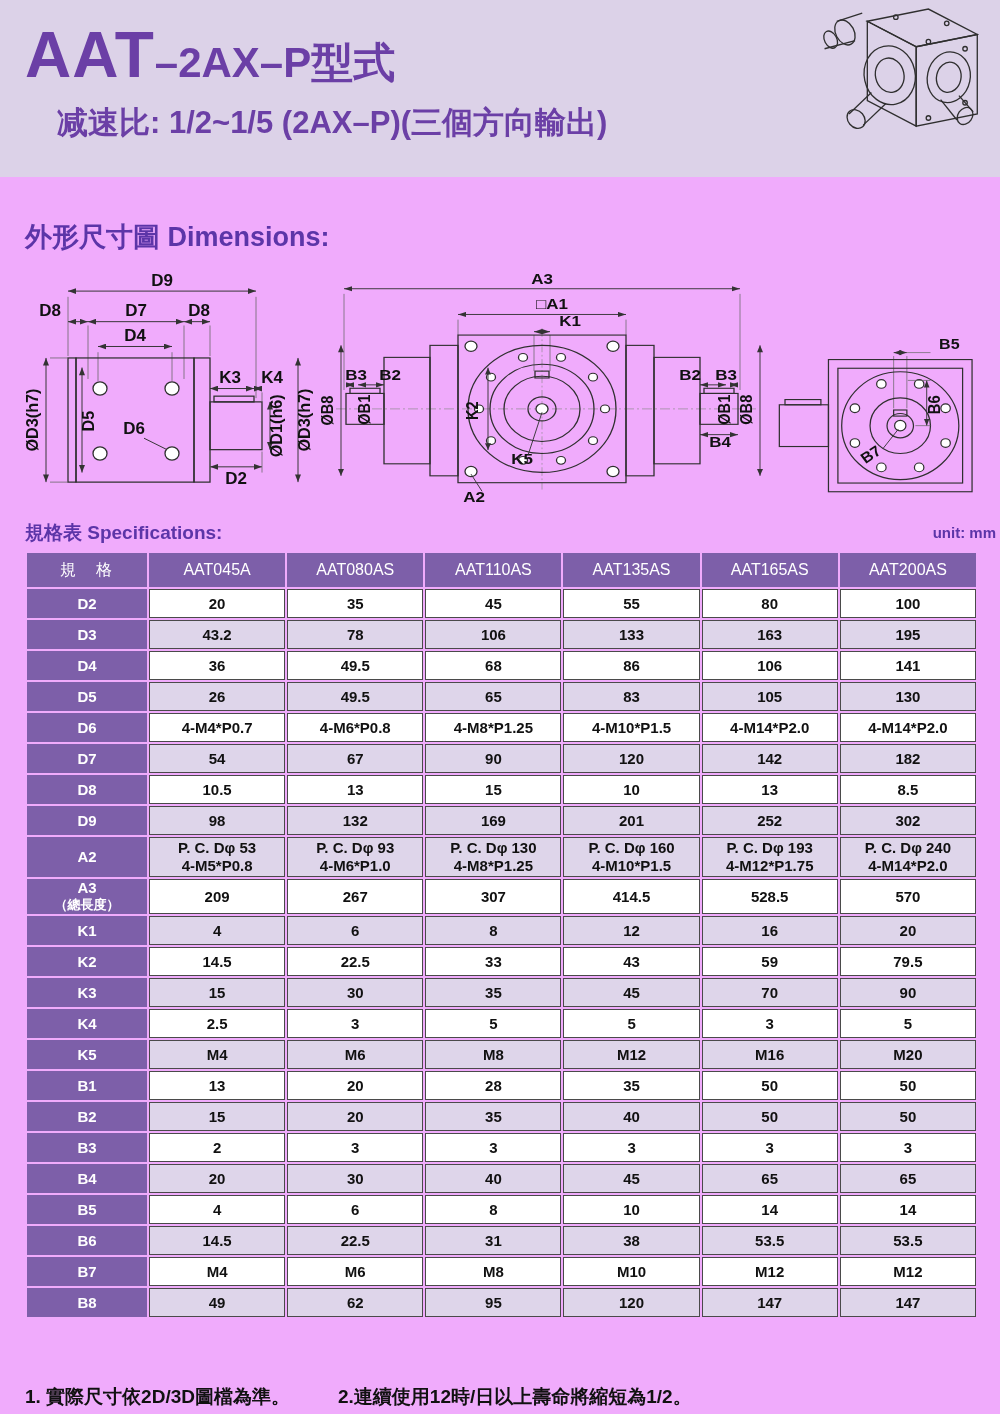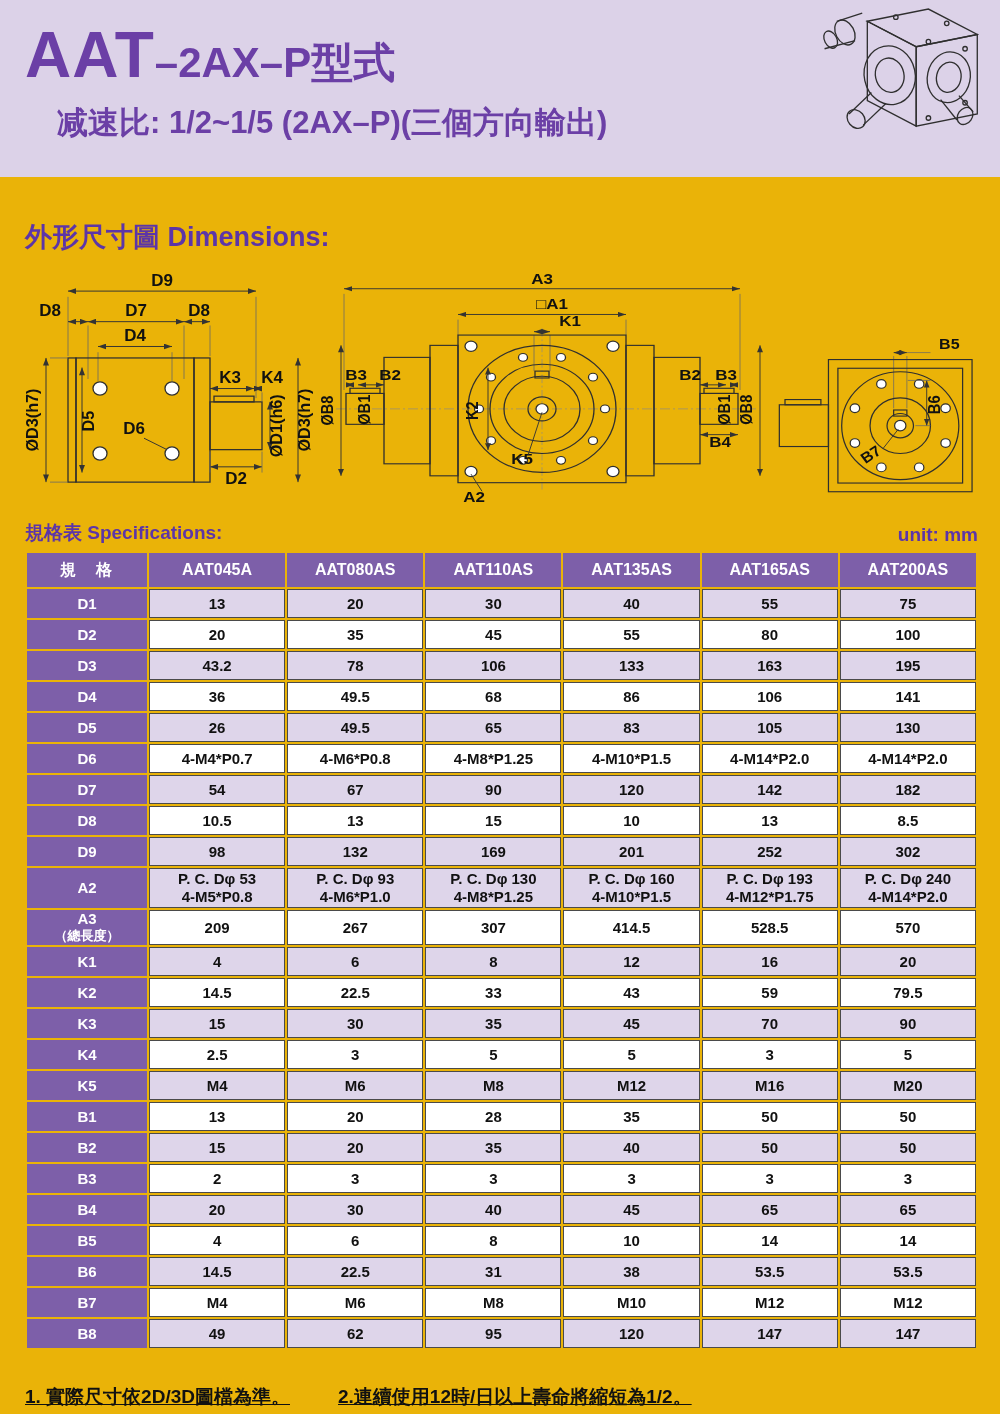--- a/index.html
+++ b/index.html
@@ -1,16 +1,16 @@
 <!DOCTYPE html>
 <html><head>
 <meta charset="utf-8">
 <style>
   html,body { margin:0; padding:0; background:#f2f2f2; font-family:"Liberation Sans",sans-serif; }
-  .page { position:relative; width:1000px; height:1414px; background:#eab308; overflow:hidden; margin:0 auto; }
+  .page { position:relative; width:1000px; height:1414px; background:#f0abfc; overflow:hidden; margin:0 auto; }
 
   
   .band { position:absolute; left:0; top:0; width:1000px; height:177px; background:#dcd2e8; }
   .title { position:absolute; left:25px; top:18px; color:#6b3fa6; font-weight:bold; white-space:nowrap; }
   .title .big { font-size:64px; letter-spacing:1px; }
   .title .rest { font-size:42px; }
   .subtitle { position:absolute; left:22px; top:102px; color:#6b3fa6; font-size:31px; font-weight:bold; white-space:nowrap;margin-left:35px; }
 
   .dim-title { position:absolute; left:25px; top:219px; color:#5c35a8; font-size:27px; font-weight:bold; }
 
@@ -20,35 +20,35 @@
   .ln   { stroke:#2f2f2f; stroke-width:1.3; fill:none; }
   .lnf  { stroke:#2f2f2f; stroke-width:1.3; fill:#ffffff; }
   .dim  { stroke:#333; stroke-width:1; fill:none; marker-start:url(#arS); marker-end:url(#arE); }
   .ext  { stroke:#666; stroke-width:0.8; fill:none; }
   .cl   { stroke:#888; stroke-width:0.7; fill:none; stroke-dasharray:10 3 2 3; }
   .lead { stroke:#333; stroke-width:1; fill:none; }
   .dwg  { position:absolute; }
 
   
   .spec-title { position:absolute; left:25px; top:520px; color:#5c35a8; font-size:19px; font-weight:bold; }
-  .unit-label { position:absolute; right:22px; top:524px; color:#5c35a8; font-size:19px; font-weight:bold; }
+  .unit-label { position:absolute; right:4px; top:524px; color:#5c35a8; font-size:15px; font-weight:bold; }
 
   
   table.spec { position:absolute; left:25px; top:551px; width:953px; border-collapse:separate; border-spacing:2px; table-layout:fixed; }
   table.spec th, table.spec td { text-align:center; vertical-align:middle; }
-  table.spec thead th { background:#7d5fa9; color:#ffffff; font-size:16px; font-weight:bold; height:32px; }
+  table.spec thead th { background:#7d5fa9; color:#ffffff; font-size:16px; font-weight:normal; height:32px; }
   table.spec thead th.lblcol { width:118px; letter-spacing:2px; }
   table.spec tbody th { background:#7d5fa9; color:#ffffff; font-size:15px; font-weight:bold; line-height:16px; }
   table.spec tbody th .sub { font-size:13px; font-weight:bold; }
   table.spec td { border:1px solid #4a4a4a; background:#ffffff; color:#111; font-size:15px; font-weight:bold; height:25px; white-space:pre-line; line-height:18px; }
   table.spec tr.alt td { background:#ded5ea; }
 
   
   .notes { position:absolute; left:25px; top:1384px; color:#111; font-size:19px; font-weight:bold; white-space:nowrap; }
-  .notes span { margin-right:48px;text-decoration:underline; }
+  .notes span { margin-right:48px; }
 </style>
 </head>
 <body>
 
 <div class="page">
 
   <svg width="0" height="0" style="position:absolute" aria-hidden="true">
     <defs>
       <marker id="arE" markerWidth="9" markerHeight="8" refX="8" refY="3" orient="auto" markerUnits="userSpaceOnUse">
           <path d="M0,0 L8,3 L0,6 Z" fill="#333"></path>
@@ -257,29 +257,20 @@
         <th class="lblcol">規　格</th>
         <th>AAT045A</th>
         <th>AAT080AS</th>
         <th>AAT110AS</th>
         <th>AAT135AS</th>
         <th>AAT165AS</th>
         <th>AAT200AS</th>
       </tr>
     </thead>
     <tbody>
-        <tr class="alt">
-          <th>D1</th>
-          <td>13</td>
-          <td>20</td>
-          <td>30</td>
-          <td>40</td>
-          <td>55</td>
-          <td>75</td>
-        </tr>
         <tr>
           <th>D2</th>
           <td>20</td>
           <td>35</td>
           <td>45</td>
           <td>55</td>
           <td>80</td>
           <td>100</td>
         </tr>
         <tr class="alt">

